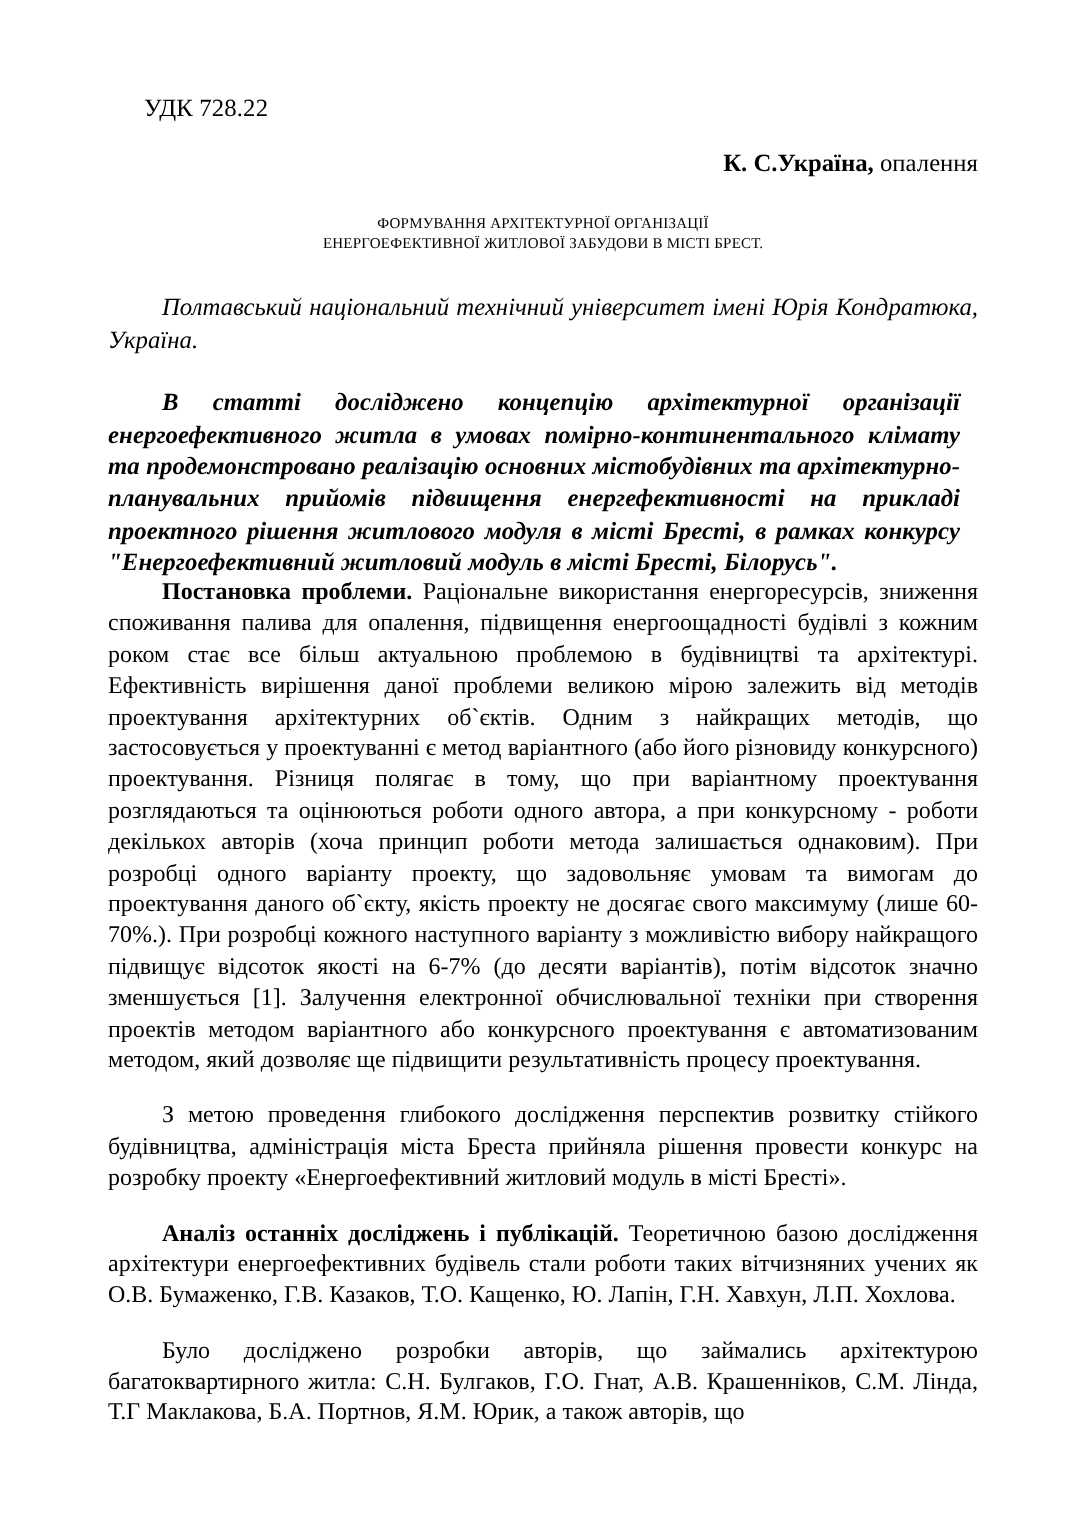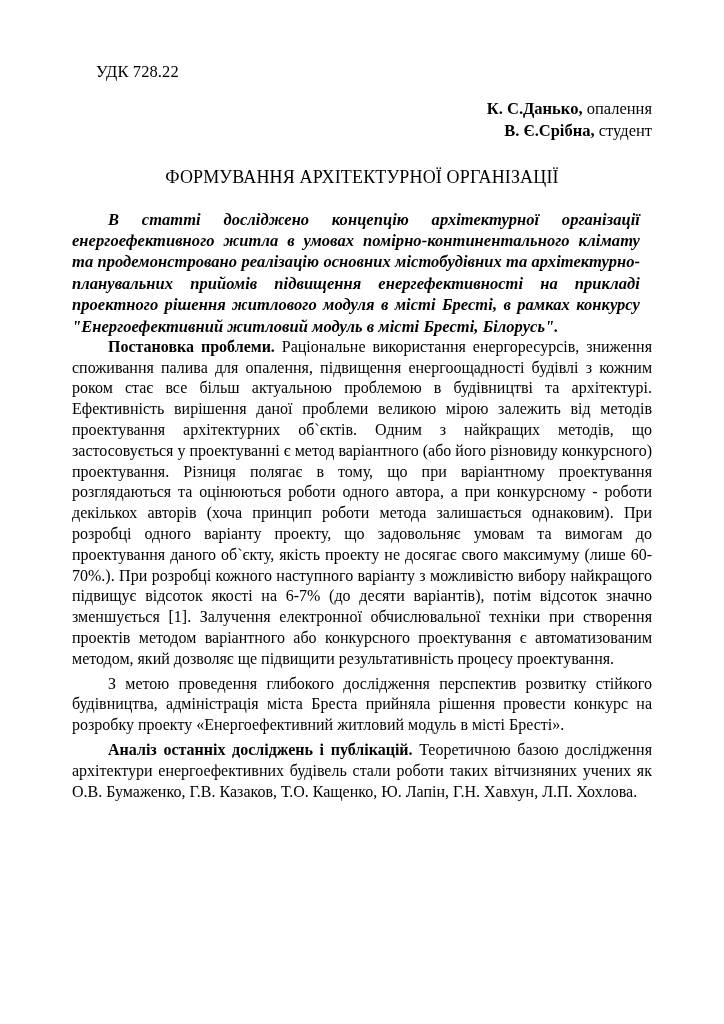--- a/index.html
+++ b/index.html
@@ -53,21 +53,21 @@
     font-weight: bold;
   }
   .author-role {
     font-weight: normal;
   }
 
   
   .title {
     margin: 24px 0 0 0;
     text-align: center;
-    font-size: 18px;
+    font-size: 10px;
     line-height: 1.28;
     font-weight: normal;
     letter-spacing: 0.15px;
   }
   .title-line { display: block; }
 
   
   .affiliation {
     margin: 25px 0 0 0;
     font-style: italic;
@@ -93,59 +93,60 @@
 
   
   .para {
     margin: 0;
     font-size: 16px;
     line-height: 1.30;
     text-align: justify;
     text-indent: 36px;
     text-align-last: left;
   }
-  .para + .para { margin-top: 4px; }
+  .para + .para { margin-top: 16px; }
 
   .run-in {
     font-weight: bold;
   }
 </style>
 </head>
 <body>
 
 <div class="page">
   <div class="content">
 
     <div class="udc">УДК 728.22</div>
 
     <div class="authors">
       <span class="author-line">
-        <span class="author-name">К. С.Данько,</span>
+        <span class="author-name">К. С.Україна,</span>
         <span class="author-role">опалення</span>
-      </span>
-      <span class="author-line">
-        <span class="author-name">В. Є.Срібна,</span>
-        <span class="author-role">студент</span>
       </span>
     </div>
 
     <h1 class="title">
       <span class="title-line">ФОРМУВАННЯ АРХІТЕКТУРНОЇ ОРГАНІЗАЦІЇ</span>
+      <span class="title-line">ЕНЕРГОЕФЕКТИВНОЇ ЖИТЛОВОЇ ЗАБУДОВИ В МІСТІ БРЕСТ.</span>
     </h1>
 
+    <p class="affiliation">Полтавський національний технічний університет імені Юрія Кондратюка, Україна.</p>
 
     <p class="abstract">В статті досліджено концепцію архітектурної організації енергоефективного житла в умовах помірно-континентального клімату та продемонстровано реалізацію основних містобудівних та архітектурно-планувальних прийомів підвищення енергефективності на прикладі проектного рішення житлового модуля в місті Бресті, в рамках конкурсу "Енергоефективний житловий модуль в місті Бресті, Білорусь".</p>
 
     <p class="para">
       <span class="run-in">Постановка проблеми.&nbsp;</span><span>Раціональне використання енергоресурсів, зниження споживання палива для опалення, підвищення енергоощадності будівлі з кожним роком стає все більш актуальною проблемою в будівництві та архітектурі. Ефективність вирішення даної проблеми великою мірою залежить від методів проектування архітектурних об`єктів. Одним з найкращих методів, що застосовується у проектуванні є метод варіантного (або його різновиду конкурсного) проектування. Різниця полягає в тому, що при варіантному проектування розглядаються та оцінюються роботи одного автора, а при конкурсному - роботи декількох авторів (хоча принцип роботи метода залишається однаковим). При розробці одного варіанту проекту, що задовольняє умовам та вимогам до проектування даного об`єкту, якість проекту не досягає свого максимуму (лише 60-70%.). При розробці кожного наступного варіанту з можливістю вибору найкращого підвищує відсоток якості на 6-7% (до десяти варіантів), потім відсоток значно зменшується [1]. Залучення електронної обчислювальної техніки при створення проектів методом варіантного або конкурсного проектування є автоматизованим методом, який дозволяє ще підвищити результативність процесу проектування.</span>
     </p>
 
     <p class="para">
       <span>З метою проведення глибокого дослідження перспектив розвитку стійкого будівництва, адміністрація міста Бреста прийняла рішення провести конкурс на розробку проекту «Енергоефективний житловий модуль в місті Бресті».</span>
     </p>
 
     <p class="para">
       <span class="run-in">Аналіз останніх досліджень і публікацій.&nbsp;</span><span>Теоретичною базою дослідження архітектури енергоефективних будівель стали роботи таких вітчизняних учених як О.В. Бумаженко, Г.В. Казаков, Т.О. Кащенко, Ю. Лапін, Г.Н. Хавхун, Л.П. Хохлова.</span>
     </p>
 
+    <p class="para">
+      <span>Було досліджено розробки авторів, що займались архітектурою багатоквартирного житла: С.Н. Булгаков, Г.О. Гнат, А.В. Крашенніков, С.М. Лінда, Т.Г Маклакова, Б.А. Портнов, Я.М. Юрик, а також авторів, що</span>
+    </p>
 
   </div>
 </div>
 
 </body></html>

